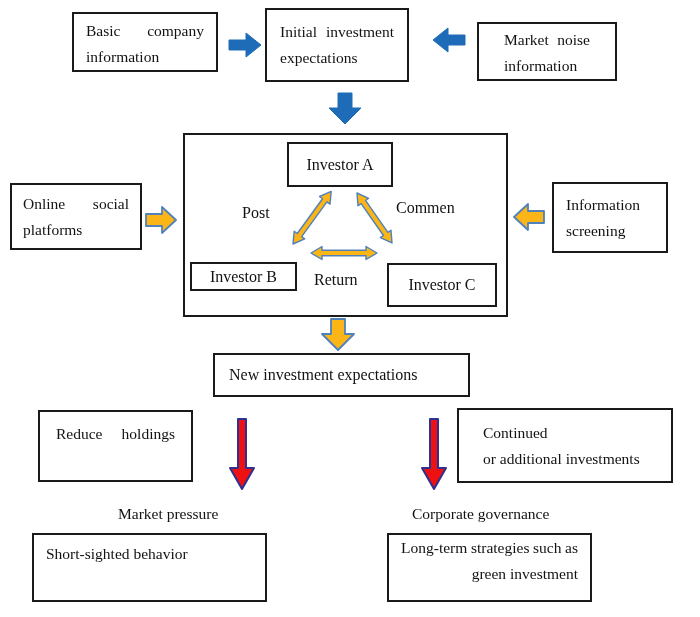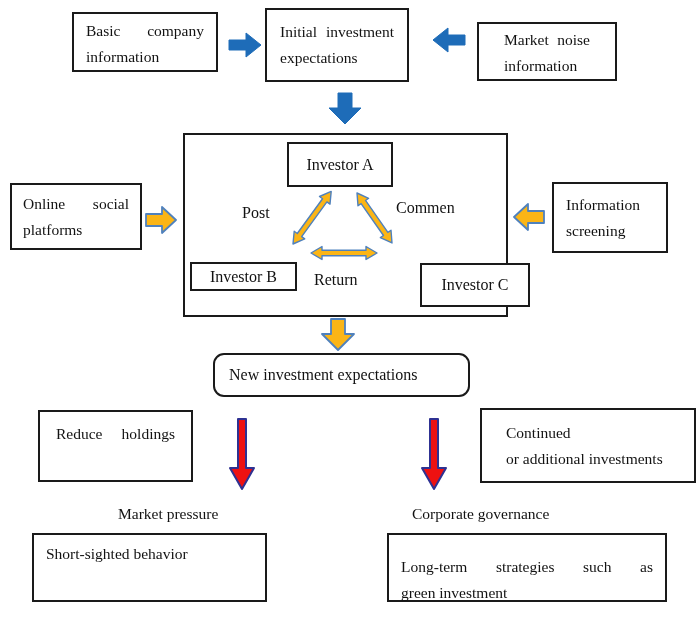--- a/index.html
+++ b/index.html
@@ -8,21 +8,21 @@
     font-family:"Liberation Serif", serif;color:var(--text);
     overflow:hidden;
   }
   .bx{
     position:absolute;box-sizing:border-box;background:#ffffff;
     border:2px solid var(--box_border);
     font-size:15.5px;color:var(--text);
   }
   .ln{line-height:26px;white-space:nowrap;}
   .center{display:flex;align-items:center;justify-content:center;text-align:center;font-size:16px;}
-  .vcenter{display:flex;align-items:center;font-size:16px;border-radius:11px;}
+  .vcenter{display:flex;align-items:center;font-size:16px;}
   .lbl{position:absolute;font-size:16px;color:var(--text);white-space:nowrap;}
   .frame{background:transparent;}
   svg{position:absolute;display:block;}
   .arr-blue{fill:var(--blue);stroke:var(--blue);stroke-width:1;stroke-linejoin:round;}
   .arr-gold{fill:var(--gold);stroke:var(--gold_outline);stroke-width:1.8;stroke-linejoin:round;}
   .arr-dbl{fill:var(--gold);stroke:var(--gold_outline);stroke-width:1.4;stroke-linejoin:round;}
   .arr-red{fill:var(--red);stroke:var(--red_outline);stroke-width:2;stroke-linejoin:round;}
 </style>
 </head>
 <body>
@@ -68,21 +68,21 @@
   <div class="bx frame" style="left:183px;top:133px;width:325px;height:184px;"></div>
 
   <div class="bx center" style="left:287px;top:142px;width:106px;height:45px;">
     <span>Investor A</span>
   </div>
 
   <div class="bx center" style="left:190px;top:262px;width:107px;height:29px;">
     <span>Investor B</span>
   </div>
 
-  <div class="bx center" style="left:387px;top:263px;width:110px;height:44px;margin-left:33px;">
+  <div class="bx center" style="left:387px;top:263px;width:110px;height:44px;">
     <span>Investor C</span>
   </div>
 
   <svg style="left:283px;top:182px;" width="64" height="72" viewBox="0 0 64 72">
     <g transform="translate(10,62) rotate(-54)">
       <polygon class="arr-dbl" points="0,0 11,-6.5 11,-2.7 54,-2.7 54,-6.5 65,0 54,6.5 54,2.7 11,2.7 11,6.5"></polygon>
     </g>
   </svg>
 
   <svg style="left:348px;top:184px;" width="64" height="72" viewBox="0 0 64 72">
@@ -138,35 +138,35 @@
   </div>
 
   <svg style="left:229px;top:418px;" width="26" height="72" viewBox="0 0 26 72">
     <polygon class="arr-red" points="9,1 17,1 17,50 25,50 13,71 1,50 9,50"></polygon>
   </svg>
 
   <svg style="left:421px;top:418px;" width="26" height="72" viewBox="0 0 26 72">
     <polygon class="arr-red" points="9,1 17,1 17,50 25,50 13,71 1,50 9,50"></polygon>
   </svg>
 
-  <div class="bx" style="left:480px;top:408px;width:216px;height:75px;padding:10px 24px;">
+  <div class="bx" style="left:457px;top:408px;width:216px;height:75px;padding:10px 24px;">
     <div class="ln" style="display: flex; justify-content: space-between;">
         <span>Continued</span>
       </div>
     <div class="ln">or additional investments</div>
   </div>
 
   <div class="lbl" style="left:118px;top:505px;font-size:15.5px;">Market pressure</div>
   <div class="lbl" style="left:412px;top:505px;font-size:15.5px;">Corporate governance</div>
 
   <div class="bx" style="left:32px;top:533px;width:235px;height:69px;padding:6px 12px;">
     <div class="ln">Short-sighted behavior</div>
   </div>
 
-  <div class="bx" style="left:387px;top:533px;width:280px;height:69px;padding:19px 12px;">
+  <div class="bx" style="left:387px;top:533px;width:205px;height:69px;padding:0 12px;text-align:right;">
     <div class="ln" style="display: flex; justify-content: space-between;">
         <span>Long-term</span>
         <span>strategies</span>
         <span>such</span>
         <span>as</span>
       </div>
     <div class="ln">green investment</div>
   </div>
 
 </div>

